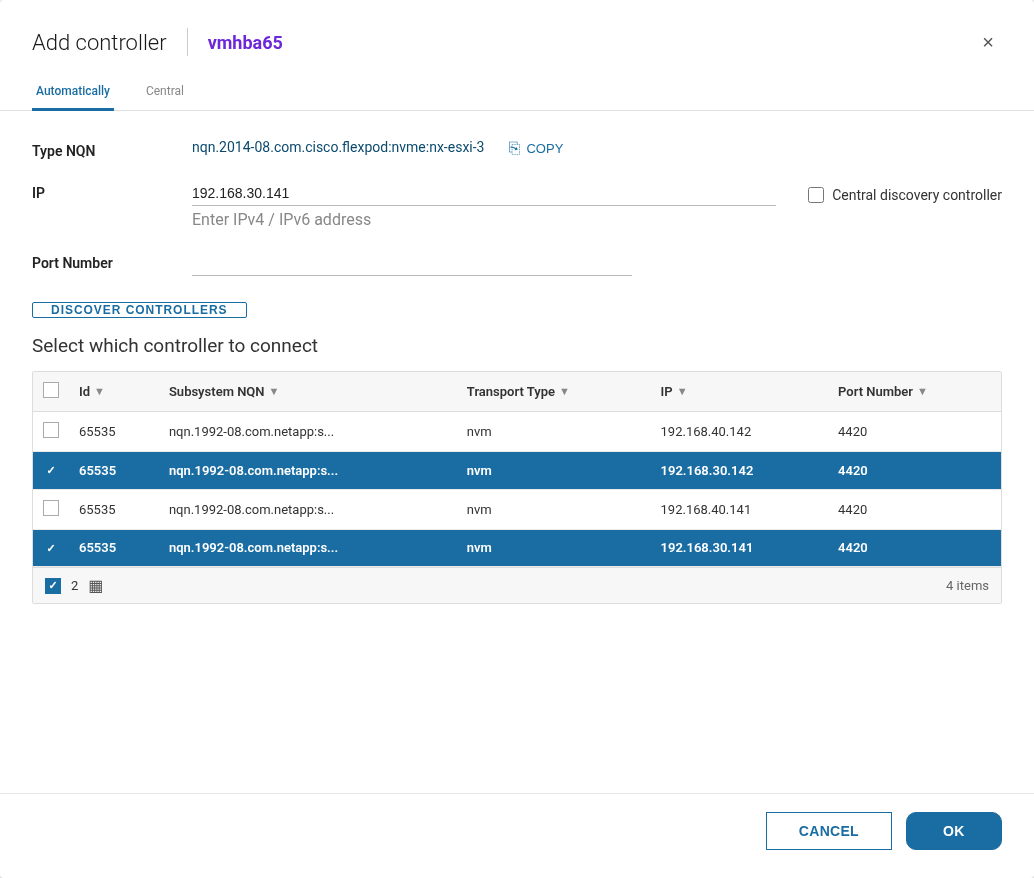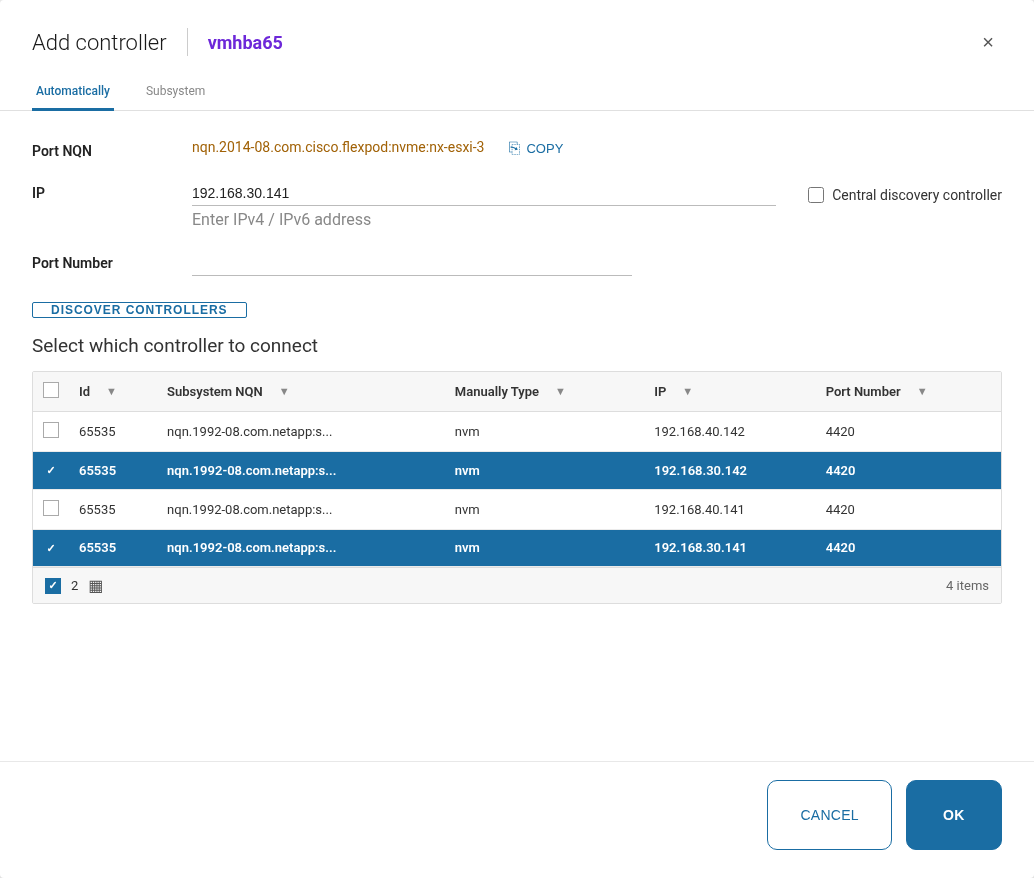--- a/index.html
+++ b/index.html
@@ -84,21 +84,21 @@
     }
     .form-label {
       font-size: 14px;
       font-weight: 600;
       color: #222;
       min-width: 160px;
       padding-top: 4px;
     }
     .host-nqn-value {
       font-size: 14px;
-      color: #a16207;
+      color: #0c4a6e;
     }
     .copy-btn {
       display: flex;
       align-items: center;
       gap: 6px;
       color: #1a6da3;
       background: none;
       border: none;
       cursor: pointer;
       font-size: 13px;
@@ -183,21 +183,21 @@
       text-align: left;
       padding: 10px 10px;
       font-weight: 600;
       color: #333;
       font-size: 13px;
       white-space: nowrap;
     }
     thead th .th-inner {
       display: flex;
       align-items: center;
-      gap: 16px;
+      gap: 4px;
     }
     .filter-icon {
       color: #888;
       font-size: 11px;
     }
     tbody tr {
       border-bottom: 1px solid #ebebeb;
       background: #fff;
     }
     tbody tr.selected {
@@ -256,25 +256,25 @@
       justify-content: flex-end;
       padding: 18px 32px 28px 32px;
       gap: 14px;
       border-top: 1px solid #e8e8e8;
       margin-top: auto;
     }
     .btn-cancel {
       background: #fff;
       border: 1px solid #1a6da3;
       color: #1a6da3;
-      padding: 26px 32px;
-      font-size: 14px;
-      font-weight: 400;
-      cursor: pointer;
-      border-radius: 10px;
+      padding: 10px 32px;
+      font-size: 14px;
+      font-weight: 700;
+      cursor: pointer;
+      border-radius: 0;
       letter-spacing: 0.02em;
     }
     .btn-ok {
       background: #1a6da3;
       border: 1px solid #1a6da3;
       color: #fff;
       padding: 10px 36px;
       font-size: 14px;
       font-weight: 600;
       cursor: pointer;
@@ -292,29 +292,29 @@
     <div class="dialog-divider-v"></div>
     <span class="dialog-subtitle">vmhba65</span>
     <button class="dialog-close">×</button>
   </div>
 
   <div class="tabs">
     <div class="tab active">
       <span>Automatically</span>
     </div>
     <div class="tab">
-      <span>Subsystem</span>
+      <span>Central</span>
     </div>
   </div>
 
   <div class="dialog-body">
 
     
     <div class="form-row">
-      <span class="form-label">Port NQN</span>
+      <span class="form-label">Type NQN</span>
       <span class="host-nqn-value">nqn.2014-08.com.cisco.flexpod:nvme:nx-esxi-3</span>
       <button class="copy-btn">
         <span class="copy-icon">⎘</span>
         <span>COPY</span>
       </button>
     </div>
 
     
     <div class="form-row">
       <span class="form-label">IP</span>
@@ -361,21 +361,21 @@
               </div>
             </th>
             <th>
               <div class="th-inner">
                 <span>Subsystem NQN</span>
                 <span class="filter-icon">▼</span>
               </div>
             </th>
             <th>
               <div class="th-inner">
-                <span>Manually Type</span>
+                <span>Transport Type</span>
                 <span class="filter-icon">▼</span>
               </div>
             </th>
             <th>
               <div class="th-inner">
                 <span>IP</span>
                 <span class="filter-icon">▼</span>
               </div>
             </th>
             <th>

